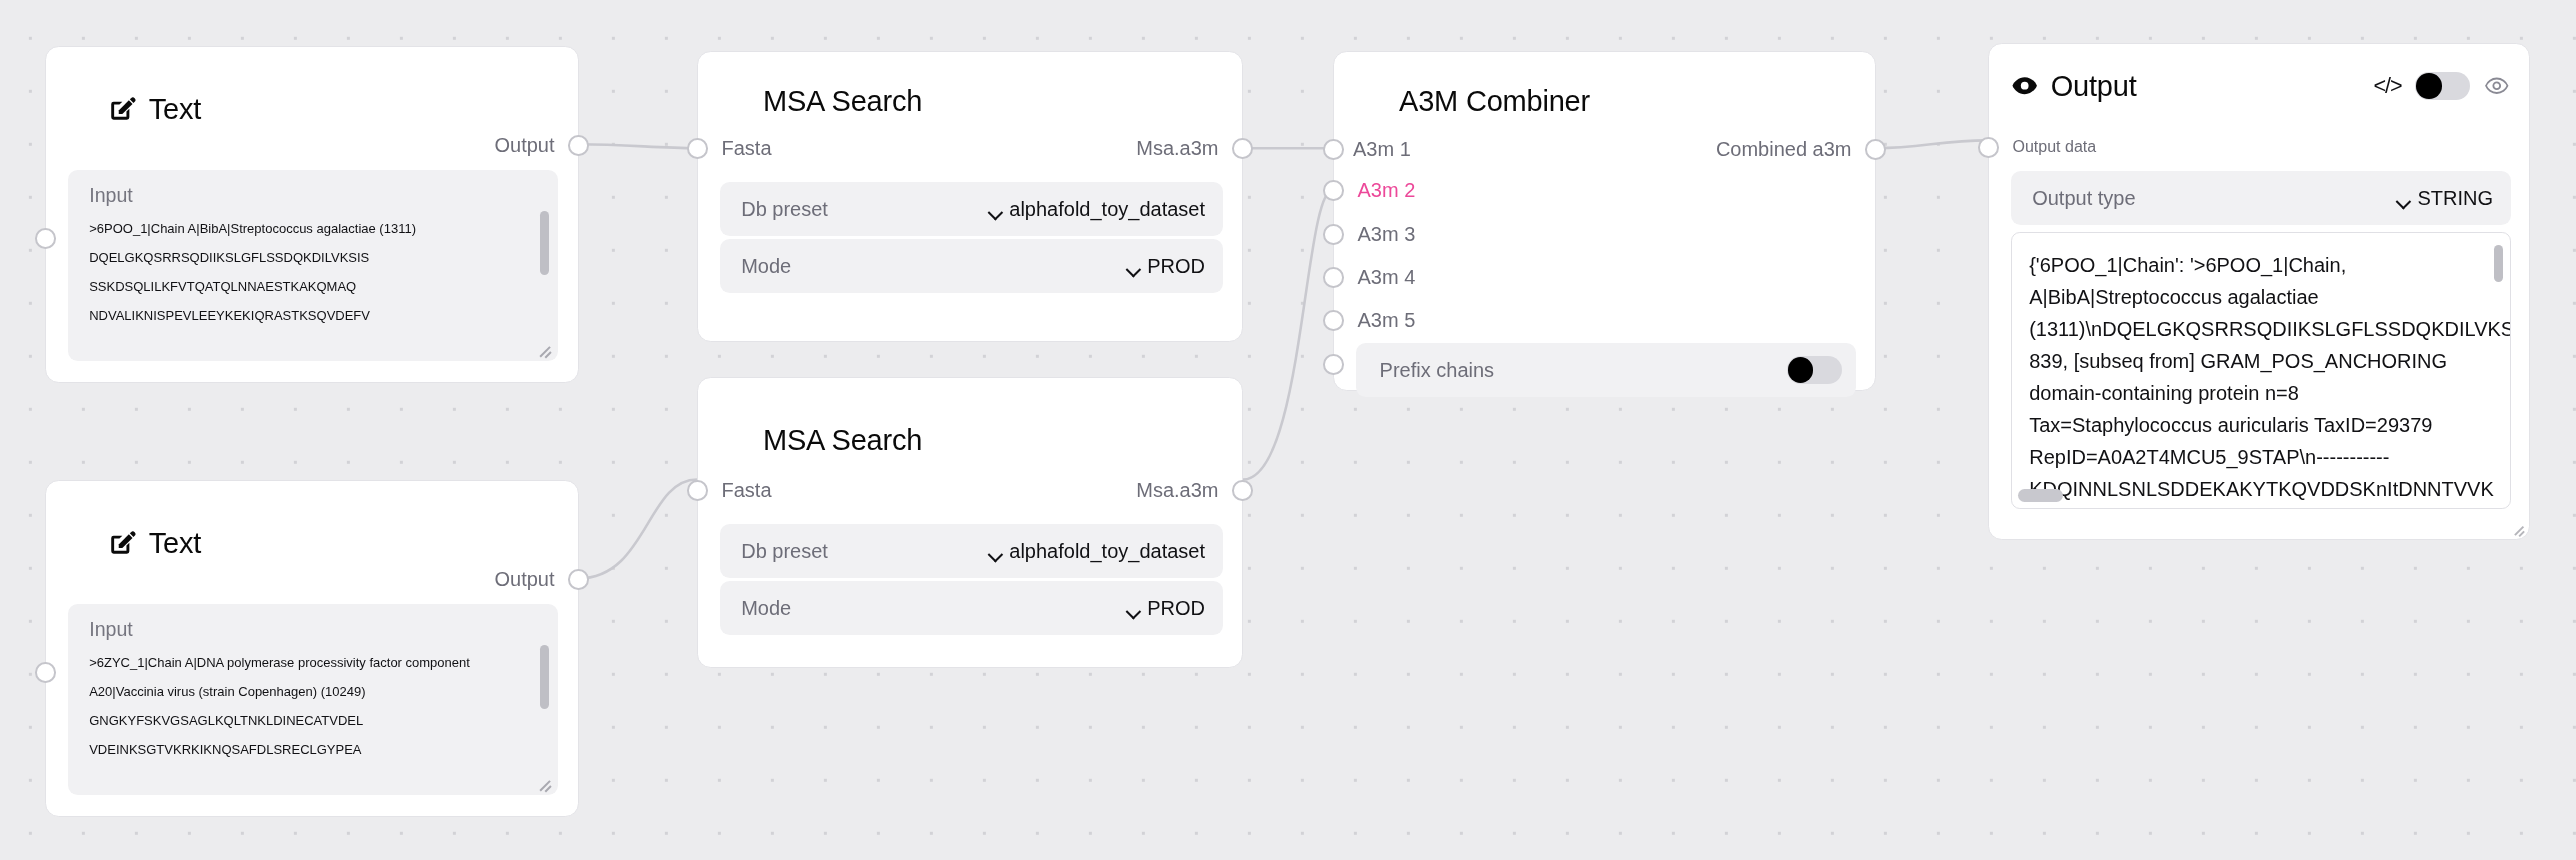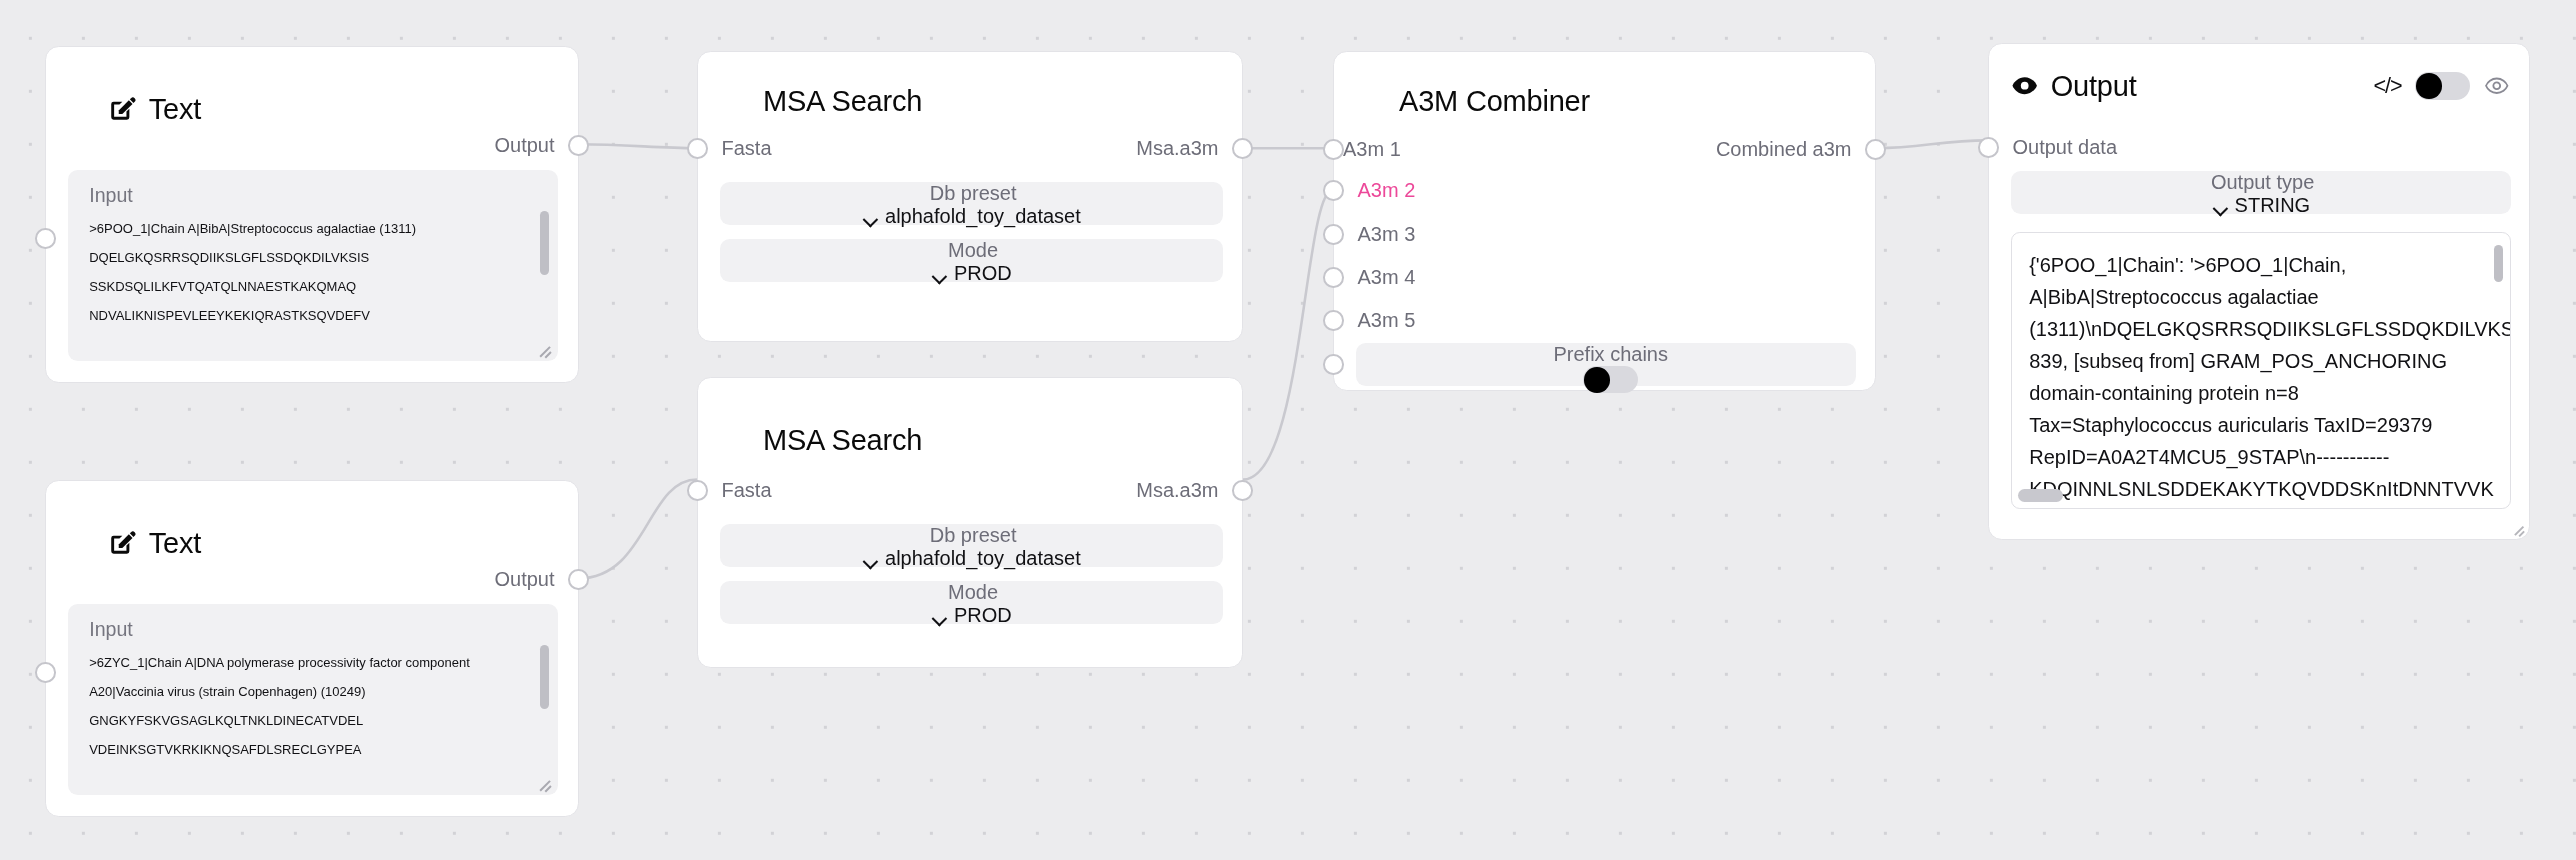--- a/index.html
+++ b/index.html
@@ -70,28 +70,27 @@
     border: 2.2px solid #c5c5cb;
     box-sizing: border-box;
     z-index: 9;
   }
 
   
   .pill {
     position: relative;
     background: #f1f1f3;
     border-radius: 9.8px;
-    height: 43px;
+    height: 54px;
     display: flex;
     align-items: center;
     justify-content: space-between;
     padding: 0 17.6px 0 21.6px;
     box-sizing: border-box;
     font-size: 20px;
-    flex-direction: column;
   }
   .pill .pkey { color: #6d6d78; }
   .pill .pval {
     color: #111114;
     display: inline-flex;
     align-items: flex-end;
     gap: 8.8px;
   }
   .chev {
     display: inline-block;
@@ -347,21 +346,21 @@
     </div>
   </div>
 
   <div class="node" style="left:1333px; top:51px; width:543px; height:340px;text-decoration:underline;">
 
     <div class="node-title" style="position:absolute; left:65px; top:33px;">
       <span>A3M Combiner</span>
     </div>
 
     <div class="port" style="left:-10.8px; top:87px;"></div>
-    <div style="position:absolute; left:9px; top:87px; font-size:20px; color:#6d6d78; line-height:20.6px;">A3m 1</div>
+    <div style="position:absolute; left:19px; top:87px; font-size:20px; color:#6d6d78; line-height:20.6px;">A3m 1</div>
 
     <div class="port" style="left:-10.8px; top:128px;"></div>
     <div style="position:absolute; left:23.5px; top:128px; font-size:20px; color:#ec4899; line-height:20.6px;">A3m 2</div>
 
     <div class="port" style="left:-10.8px; top:172px;"></div>
     <div style="position:absolute; left:23.5px; top:172px; font-size:20px; color:#6d6d78; line-height:20.6px;">A3m 3</div>
 
     <div class="port" style="left:-10.8px; top:215px;"></div>
     <div style="position:absolute; left:23.5px; top:215px; font-size:20px; color:#6d6d78; line-height:20.6px;text-align:right;">A3m 4</div>
 
@@ -400,21 +399,21 @@
         <span style="display:inline-flex;">
           <svg width="25.5" height="25.5" viewBox="0 0 24 24" aria-hidden="true">
             <path d="M12 5.2C7.2 5.2 3.2 8.7 1.9 12c1.3 3.3 5.3 6.8 10.1 6.8S20.8 15.3 22.1 12C20.8 8.7 16.8 5.2 12 5.2z" fill="none" stroke="#8a8a94" stroke-width="1.7"></path>
             <circle cx="12" cy="12" r="3.2" fill="none" stroke="#8a8a94" stroke-width="1.7"></circle>
           </svg>
         </span>
       </div>
     </div>
 
     <div class="port" style="left:-10.8px; top:93px;"></div>
-    <div style="position:absolute; left:23.5px; top:93px; font-size:20px; color:#6d6d78; line-height:20.6px;">Output data</div>
+    <div style="position:absolute; left:23.5px; top:93px; font-size:16px; color:#6d6d78; line-height:20.6px;">Output data</div>
 
     <div class="pill" style="position:absolute; left:21.6px; top:127px; width:500px;">
       <span class="pkey">Output type</span>
       <span class="pval">
         <i class="chev"></i>
         <span>STRING</span>
       </span>
     </div>
 
     <div class="viewer" style="position:absolute; left:21.6px; top:188px; width:500px; height:277px;">

